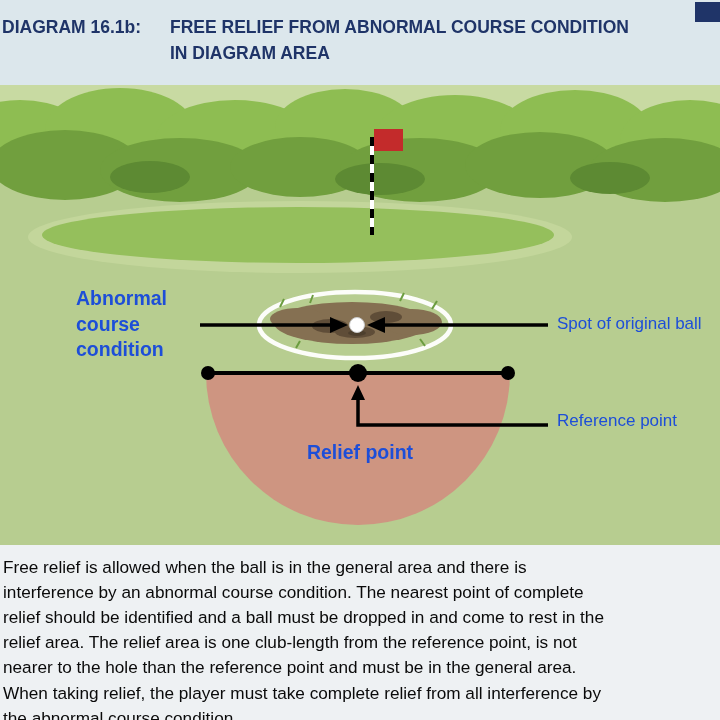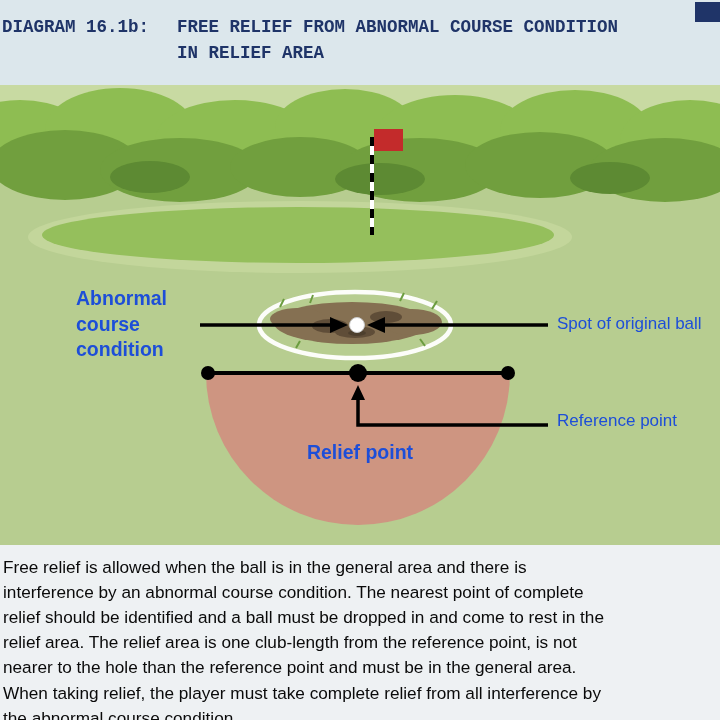--- a/index.html
+++ b/index.html
@@ -5,24 +5,24 @@
   html,body{margin:0;padding:0;}
   .page{
     position:relative;width:720px;height:720px;overflow:hidden;
     font-family:"Liberation Sans",sans-serif;background:#eef1f3;
   }
   
   .header{
     position:absolute;left:0;top:0;width:720px;height:85px;
     background:#dce7ec;color:#1f3468;
     display:flex;align-items:flex-start;
-    padding:14px 0 0 2px;box-sizing:border-box;font-family:Liberation Mono, monospace;
+    padding:14px 0 0 2px;box-sizing:border-box;
   }
   .header-label{flex:none;width:168px;font-weight:bold;font-size:17.5px;line-height:1.5;}
-  .header-title{font-weight:bold;font-size:17.5px;line-height:1.5;margin-left:7px;}
+  .header-title{font-weight:bold;font-size:17.5px;line-height:1.5;}
   .corner-mark{position:absolute;top:2px;right:0;width:25px;height:20px;background:#1f3468;}
   
   .scene{position:absolute;left:0;top:85px;width:720px;height:460px;}
   .scene svg{display:block;}
   .label{position:absolute;color:#1d4ed8;}
   .label-abnormal{left:76px;top:286px;width:118px;font-size:19.5px;font-weight:bold;line-height:1.32;}
   .label-spot{left:557px;top:314px;width:170px;font-size:17px;line-height:1.2;}
   .label-reference{left:557px;top:411px;width:170px;font-size:17px;line-height:1.2;}
   .label-relief{left:270px;top:441px;width:180px;text-align:center;font-size:19.5px;font-weight:bold;}
   
@@ -35,21 +35,21 @@
 </style>
 </head>
 <body>
 
 <div class="page">
 
   <div class="header">
     <div class="header-label">DIAGRAM 16.1b:</div>
     <div class="header-title">
       <div>FREE RELIEF FROM ABNORMAL COURSE CONDITION</div>
-      <div>IN RELIEF AREA</div>
+      <div>IN DIAGRAM AREA</div>
     </div>
   </div>
   <div class="corner-mark"></div>
 
   <div class="scene">
     <svg width="720" height="460" viewBox="0 0 720 460">
 
       <rect x="0" y="0" width="720" height="460" style="fill:var(--c-grass)"></rect>
       <rect x="0" y="0" width="720" height="78" style="fill:var(--c-sky-strip)"></rect>
 

